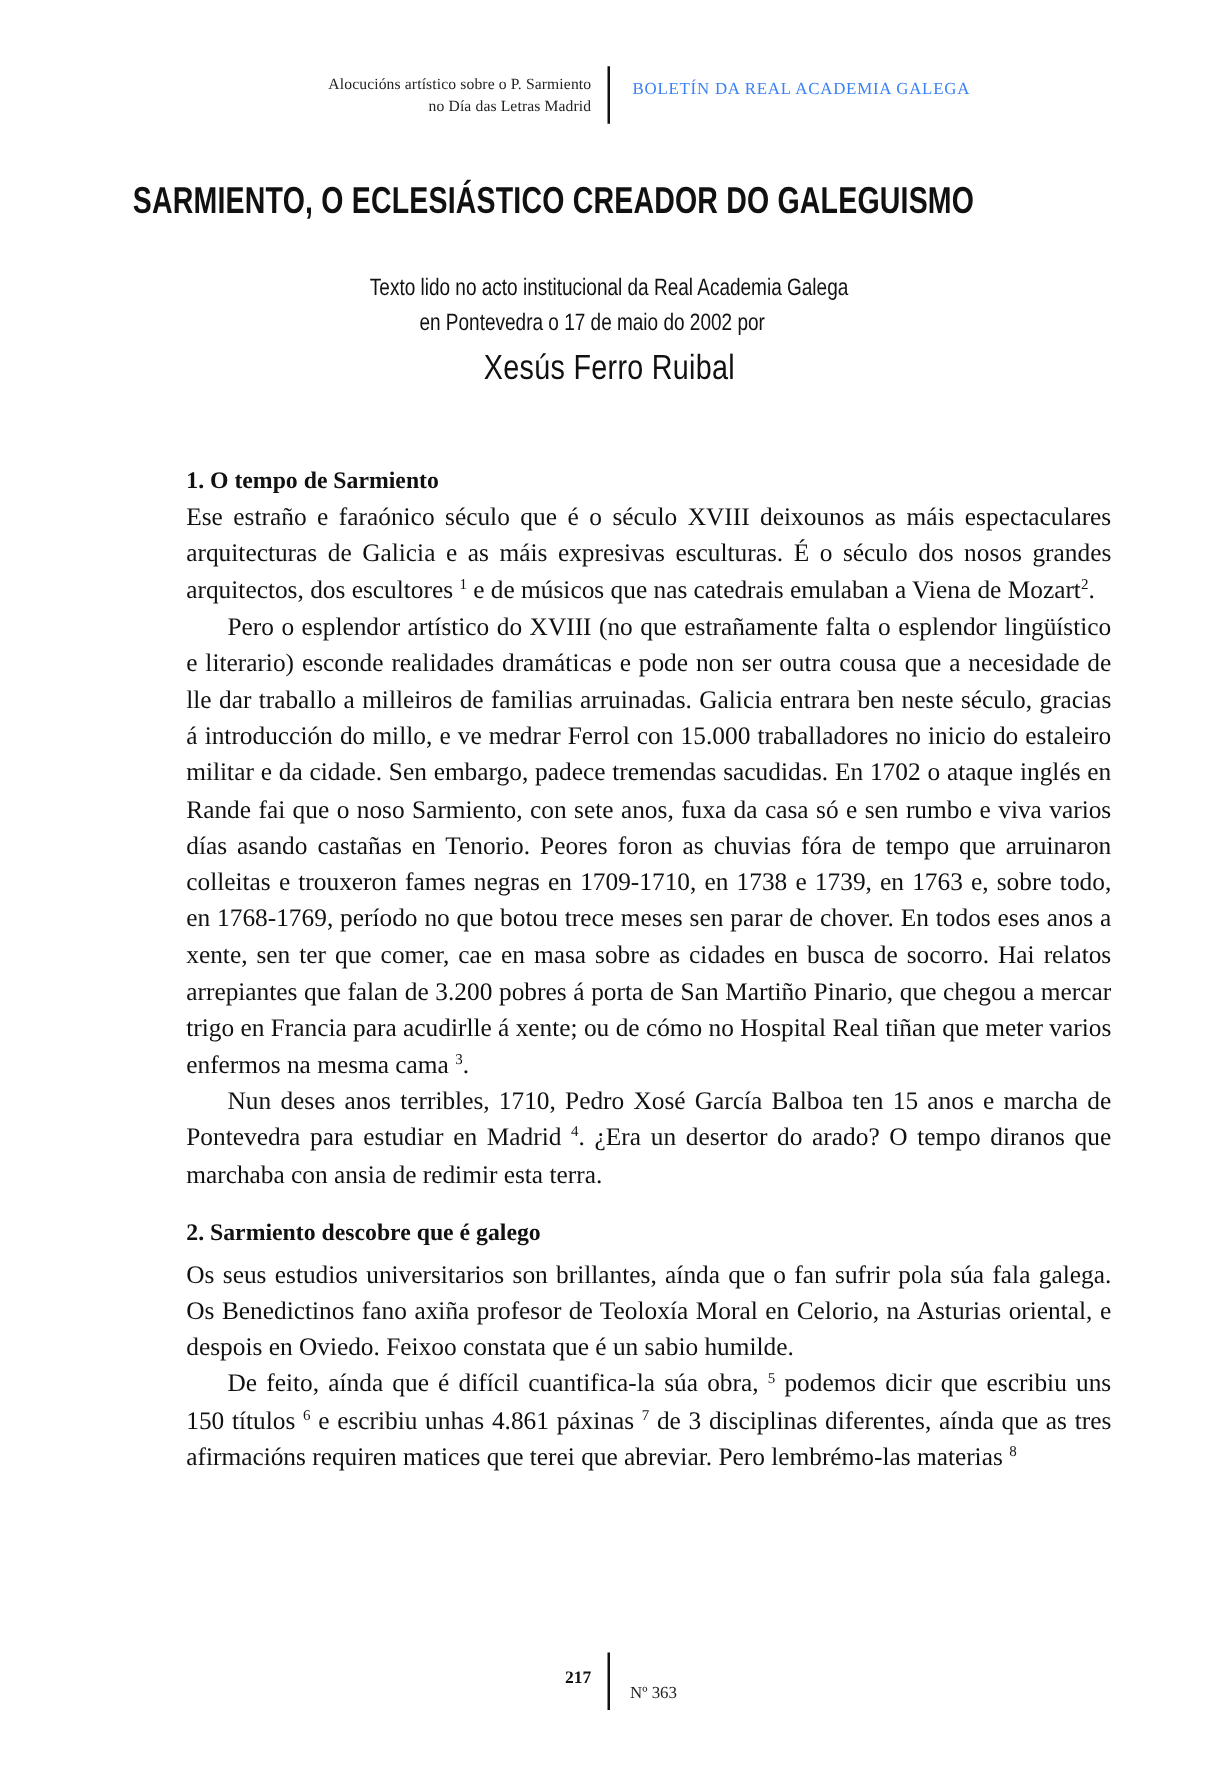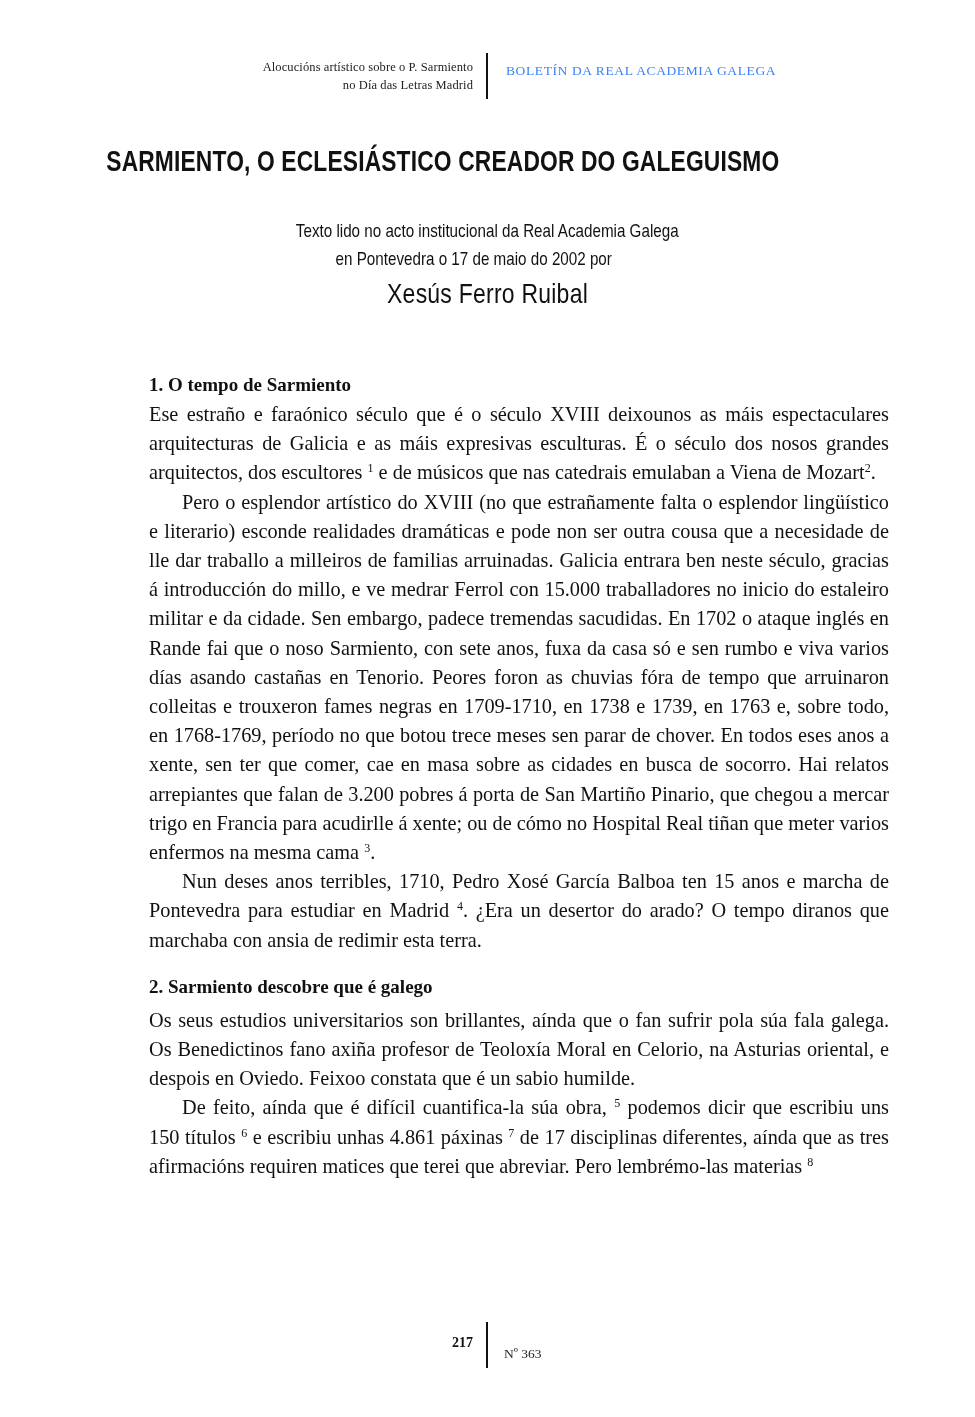--- a/index.html
+++ b/index.html
@@ -72,20 +72,20 @@
     <section>
       <h2>1. O tempo de Sarmiento</h2>
       <p><span>Ese estraño e faraónico século que é o século XVIII deixounos as máis espectaculares arquitecturas de Galicia e as máis expresivas esculturas. É o século dos nosos grandes arquitectos, dos escultores </span><sup>1</sup><span> e de músicos que nas catedrais emulaban a Viena de Mozart</span><sup>2</sup><span>.</span></p>
       <p class="ind"><span>Pero o esplendor artístico do XVIII (no que estrañamente falta o esplendor lingüístico e literario) esconde realidades dramáticas e pode non ser outra cousa que a necesidade de lle dar traballo a milleiros de familias arruinadas. Galicia entrara ben neste século, gracias á introducción do millo, e ve medrar Ferrol con 15.000 traballadores no inicio do estaleiro militar e da cidade. Sen embargo, padece tremendas sacudidas. En 1702 o ataque inglés en Rande fai que o noso Sarmiento, con sete anos, fuxa da casa só e sen rumbo e viva varios días asando castañas en Tenorio. Peores foron as chuvias fóra de tempo que arruinaron colleitas e trouxeron fames negras en 1709-1710, en 1738 e 1739, en 1763 e, sobre todo, en 1768-1769, período no que botou trece meses sen parar de chover. En todos eses anos a xente, sen ter que comer, cae en masa sobre as cidades en busca de socorro. Hai relatos arrepiantes que falan de 3.200 pobres á porta de San Martiño Pinario, que chegou a mercar trigo en Francia para acudirlle á xente; ou de cómo no Hospital Real tiñan que meter varios enfermos na mesma cama </span><sup>3</sup><span>.</span></p>
       <p class="ind"><span>Nun deses anos terribles, 1710, Pedro Xosé García Balboa ten 15 anos e marcha de Pontevedra para estudiar en Madrid </span><sup>4</sup><span>. ¿Era un desertor do arado? O tempo diranos que marchaba con ansia de redimir esta terra.</span></p>
     </section>
 
     <section class="sec2">
       <h2>2. Sarmiento descobre que é galego</h2>
       <p><span>Os seus estudios universitarios son brillantes, aínda que o fan sufrir pola súa fala galega. Os Benedictinos fano axiña profesor de Teoloxía Moral en Celorio, na Asturias oriental, e despois en Oviedo. Feixoo constata que é un sabio humilde.</span></p>
-      <p class="ind"><span>De feito, aínda que é difícil cuantifica-la súa obra, </span><sup>5</sup><span> podemos dicir que escribiu uns 150 títulos </span><sup>6</sup><span> e escribiu unhas 4.861 páxinas </span><sup>7</sup><span> de 17 disciplinas diferentes, aínda que as tres afirmacións requiren matices que terei que abreviar. Pero lembrémo-las materias </span><sup>8</sup></p>
+      <p class="ind"><span>De feito, aínda que é difícil cuantifica-la súa obra, </span><sup>5</sup><span> podemos dicir que escribiu uns 150 títulos </span><sup>6</sup><span> e escribiu unhas 4.861 páxinas </span><sup>7</sup><span> de 3 disciplinas diferentes, aínda que as tres afirmacións requiren matices que terei que abreviar. Pero lembrémo-las materias </span><sup>8</sup></p>
     </section>
   </div>
 
   <div class="ftr-num">217</div>
   <div class="ftr-sep"></div>
   <div class="ftr-issue">Nº 363</div>
 </div>
 
 </body></html>

